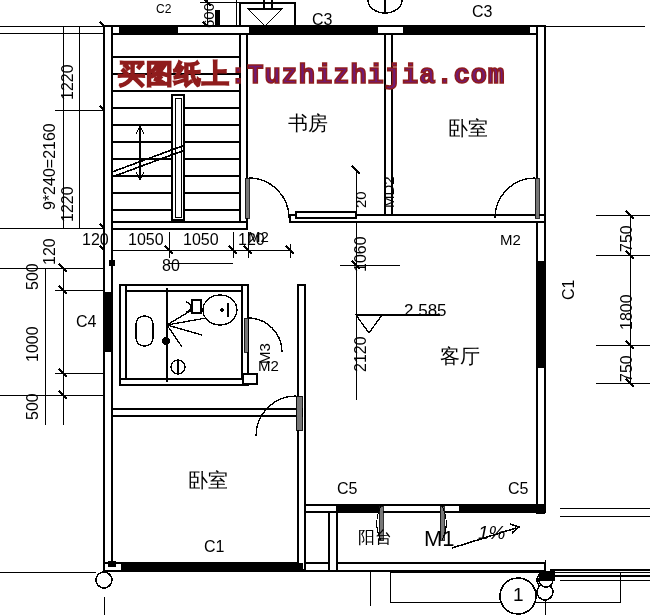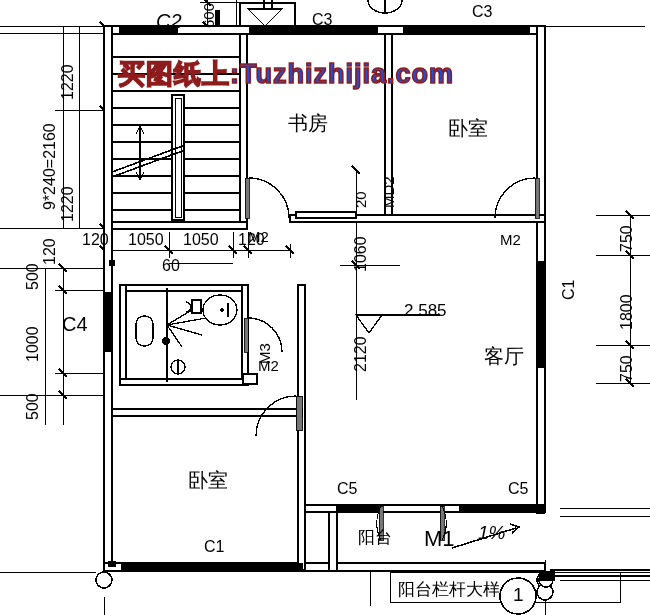--- a/index.html
+++ b/index.html
@@ -7,23 +7,23 @@
     font-family:"Liberation Sans","DejaVu Sans",sans-serif;
     width:650px;height:615px;overflow:hidden;
   }
   #plan{position:relative;width:650px;height:615px;background:#fff;}
   #plan svg{position:absolute;left:0;top:0;}
   .lbl{position:absolute;white-space:nowrap;color:#000;font-family:"Liberation Sans","DejaVu Sans",sans-serif;}
   .cn{font-family:"DejaVu Sans","Liberation Sans",sans-serif;text-align:right;}
   .rot{transform-origin:left top;}
   .wm{
     position:absolute;white-space:nowrap;
-    font-family:Liberation Sans, sans-serif;
+    font-family:Liberation Mono, monospace;
     font-size:27px;font-weight:bold;letter-spacing:1px;
-    color:#1d4ed8;
+    color:#701a75;
     -webkit-text-stroke:1.6px #8f1c1c;
     text-shadow:0 0 0 #8f1c1c;
   }
 </style>
 </head>
 <body>
 
 <div id="plan">
 
   <svg width="650" height="615" viewBox="0 0 650 615" shape-rendering="crispEdges">
@@ -312,32 +312,32 @@
       <line x1="550" y1="576" x2="650" y2="576"></line>
       <rect x="540" y="572" width="14" height="8" fill="#000"></rect>
     </g>
 
   </svg>
 
   <div class="wm" style="left:118px;top:56px;">买图纸上:Tuzhizhijia.com</div>
 
   <div class="lbl cn" style="left:288px;top:110px;font-size:20px;">书房</div>
   <div class="lbl cn" style="left:448px;top:115px;font-size:20px;">卧室</div>
-  <div class="lbl cn" style="left:440px;top:343px;font-size:20px;margin-left:44px;">客厅</div>
+  <div class="lbl cn" style="left:440px;top:343px;font-size:20px;">客厅</div>
   <div class="lbl cn" style="left:188px;top:467px;font-size:20px;">卧室</div>
   <div class="lbl cn" style="left:358px;top:526px;font-size:17px;">阳台</div>
 
   <div class="lbl" style="left:404px;top:301px;font-size:17px;">2.585</div>
   <div class="lbl" style="left:478px;top:522px;font-size:19px;font-style:italic;">1%</div>
 
-  <div class="lbl" style="left:156px;top:10px;font-size:20px;font-style:italic;">C2</div>
+  <div class="lbl" style="left:156px;top:2px;font-size:12px;">C2</div>
   <div class="lbl" style="left:312px;top:11px;font-size:16px;">C3</div>
   <div class="lbl" style="left:472px;top:3px;font-size:16px;">C3</div>
   <div class="lbl rot" style="left:560px;top:300px;font-size:16px;transform:rotate(-90deg);">C1</div>
-  <div class="lbl" style="left:62px;top:313px;font-size:20px;">C4</div>
+  <div class="lbl" style="left:76px;top:313px;font-size:16px;">C4</div>
   <div class="lbl" style="left:337px;top:480px;font-size:16px;">C5</div>
   <div class="lbl" style="left:508px;top:480px;font-size:16px;">C5</div>
   <div class="lbl" style="left:204px;top:538px;font-size:16px;">C1</div>
 
   <div class="lbl" style="left:248px;top:228px;font-size:15px;">M2</div>
   <div class="lbl rot" style="left:380px;top:208px;font-size:15px;transform:rotate(-90deg);">MD2</div>
   <div class="lbl" style="left:500px;top:231px;font-size:15px;">M2</div>
   <div class="lbl rot" style="left:256px;top:364px;font-size:15px;transform:rotate(-90deg);">M3</div>
   <div class="lbl" style="left:258px;top:357px;font-size:15px;">M2</div>
   <div class="lbl" style="left:424px;top:526px;font-size:22px;">M1</div>
@@ -348,27 +348,26 @@
   <div class="lbl rot" style="left:41px;top:265px;font-size:16px;transform:rotate(-90deg);">120</div>
 
   <div class="lbl rot" style="left:24px;top:290px;font-size:16px;transform:rotate(-90deg);">500</div>
   <div class="lbl rot" style="left:24px;top:362px;font-size:16px;transform:rotate(-90deg);">1000</div>
   <div class="lbl rot" style="left:24px;top:420px;font-size:16px;transform:rotate(-90deg);">500</div>
 
   <div class="lbl" style="left:82px;top:231px;font-size:16px;">120</div>
   <div class="lbl" style="left:128px;top:231px;font-size:16px;">1050</div>
   <div class="lbl" style="left:183px;top:231px;font-size:16px;">1050</div>
   <div class="lbl" style="left:238px;top:231px;font-size:16px;">120</div>
-  <div class="lbl" style="left:162px;top:257px;font-size:16px;">60</div>
+  <div class="lbl" style="left:162px;top:257px;font-size:16px;">80</div>
   <div class="lbl rot" style="left:200px;top:28px;font-size:15px;transform:rotate(-90deg);">600</div>
 
   <div class="lbl rot" style="left:352px;top:208px;font-size:15px;transform:rotate(-90deg);">20</div>
   <div class="lbl rot" style="left:352px;top:272px;font-size:16px;transform:rotate(-90deg);">1060</div>
   <div class="lbl rot" style="left:352px;top:372px;font-size:16px;transform:rotate(-90deg);">2120</div>
 
   <div class="lbl rot" style="left:618px;top:252px;font-size:16px;transform:rotate(-90deg);">750</div>
   <div class="lbl rot" style="left:618px;top:330px;font-size:16px;transform:rotate(-90deg);">1800</div>
   <div class="lbl rot" style="left:618px;top:382px;font-size:16px;transform:rotate(-90deg);">750</div>
 
-  <div class="lbl cn" style="left:398px;top:578px;font-size:17px;">阳台栏杆大样</div>
   <div class="lbl" style="left:513px;top:584px;font-size:19px;">1</div>
 
 </div>
 
 </body></html>

